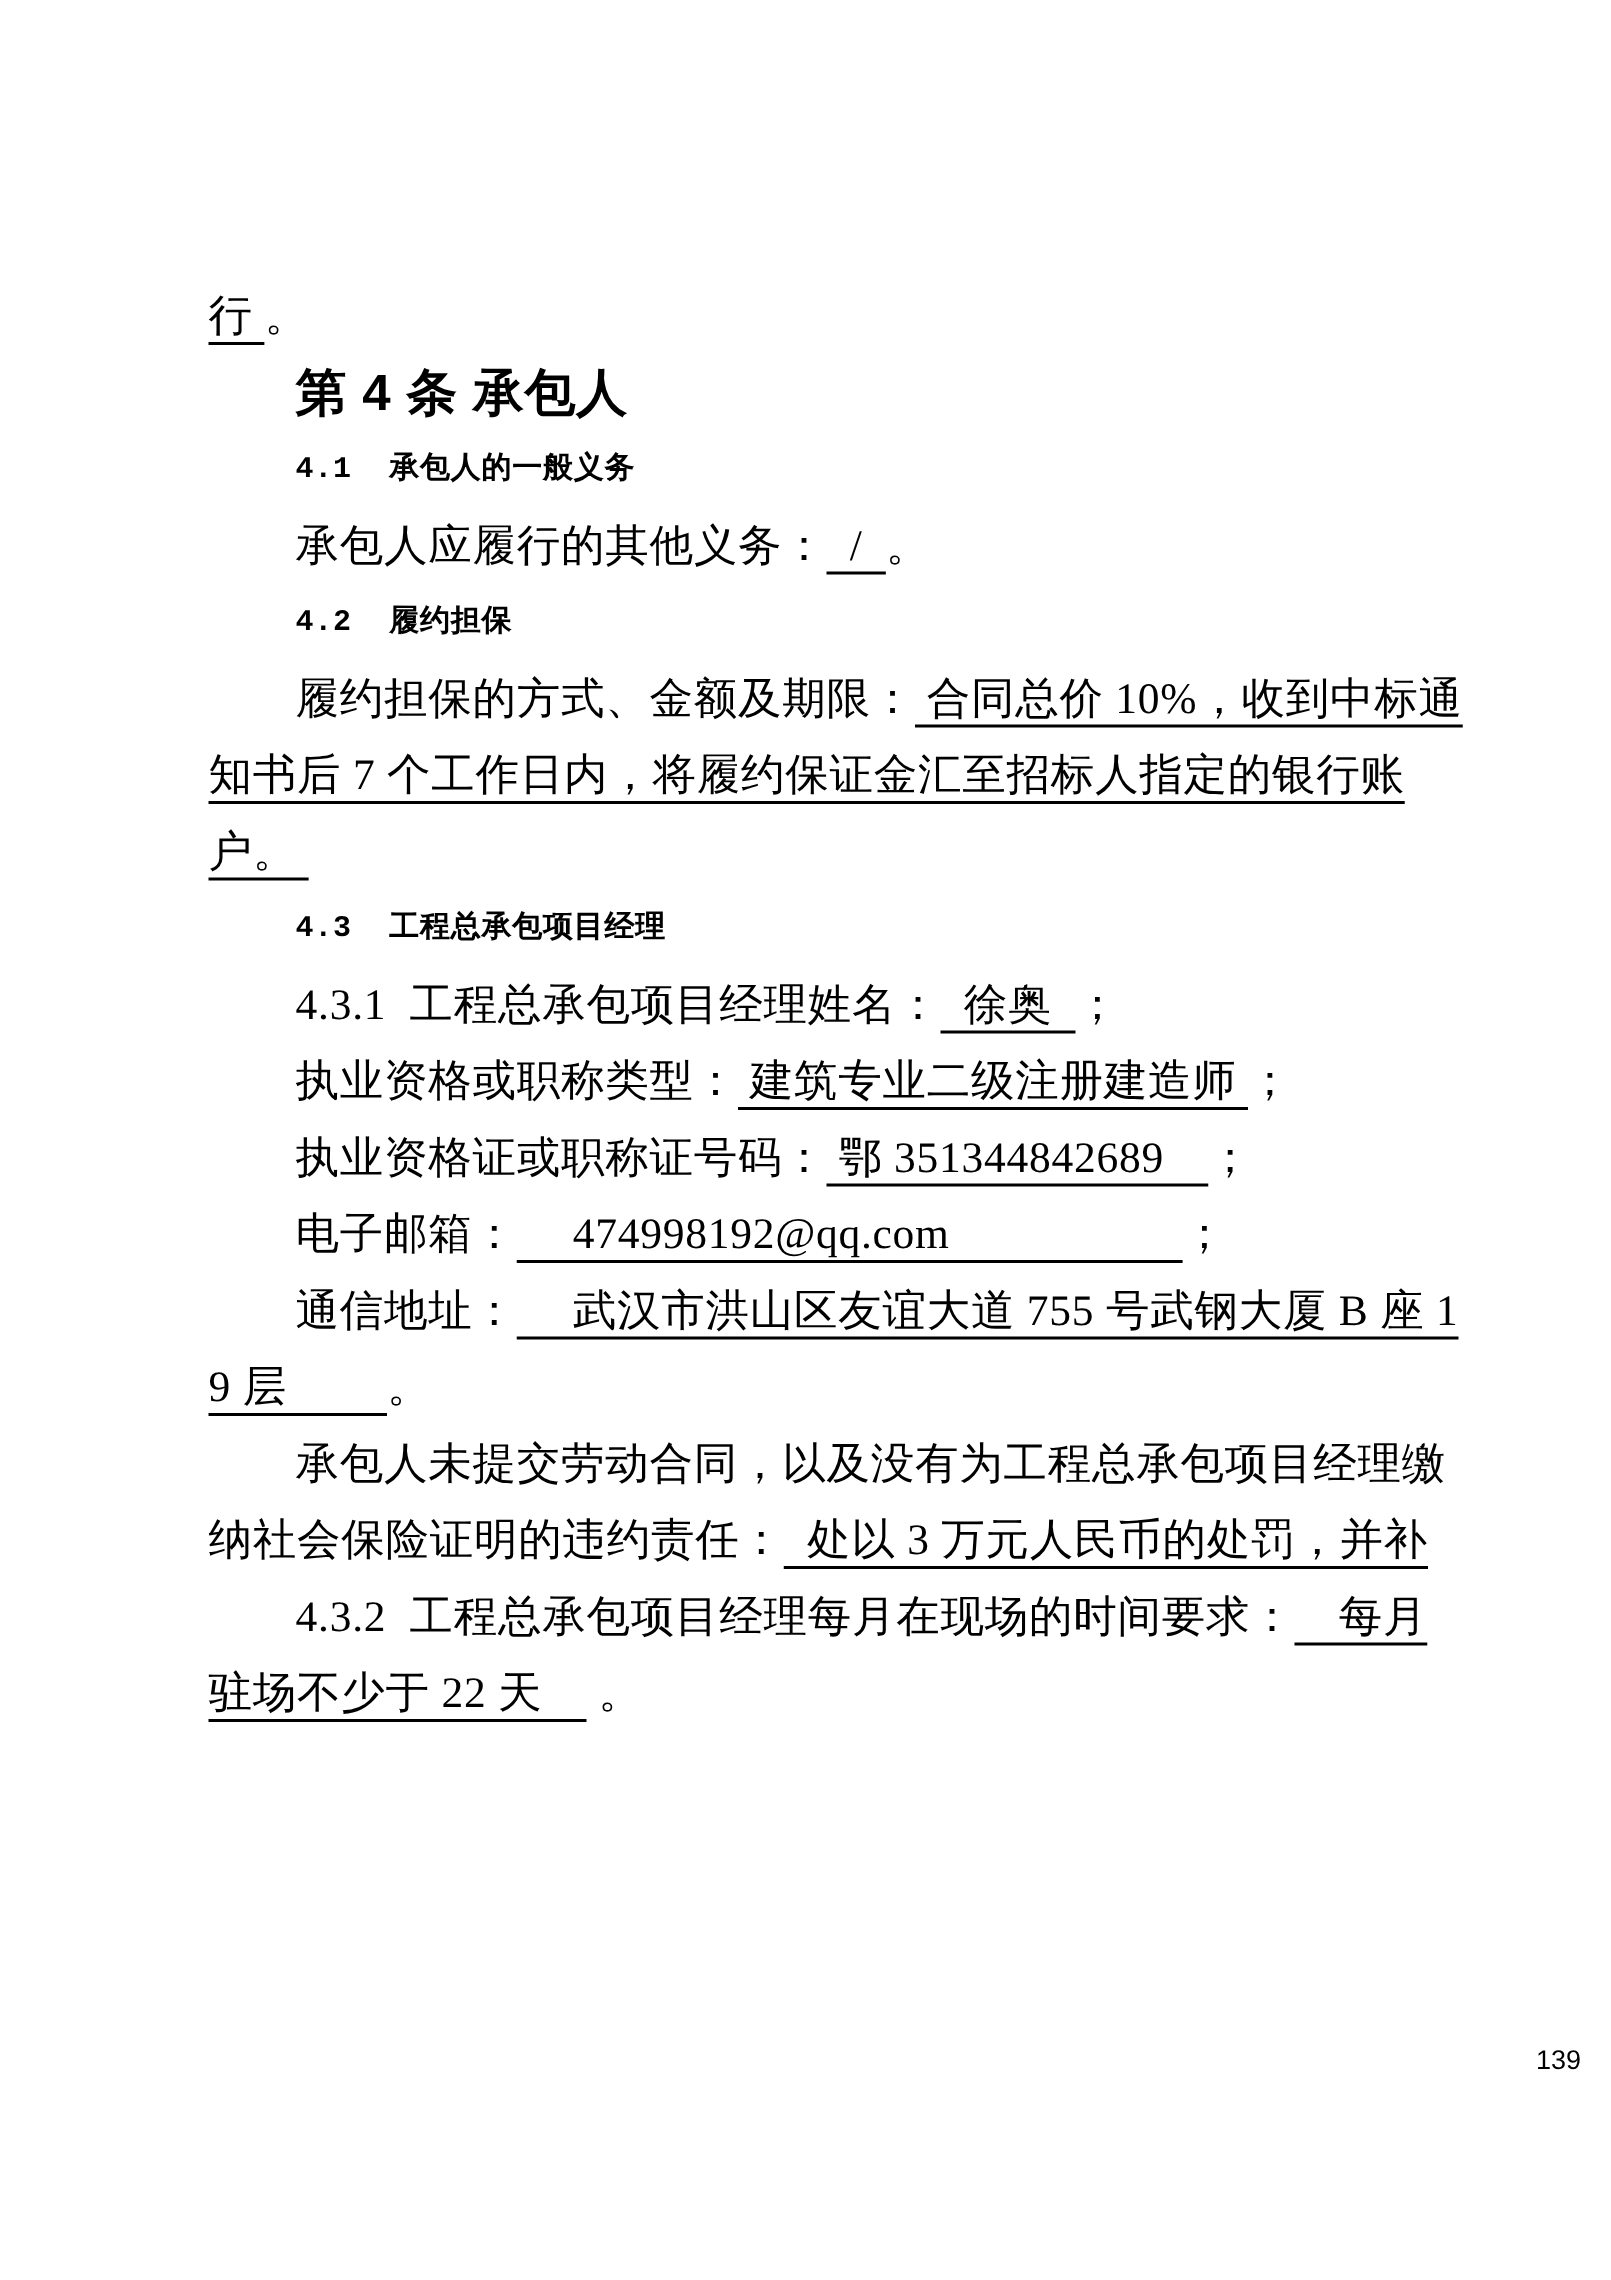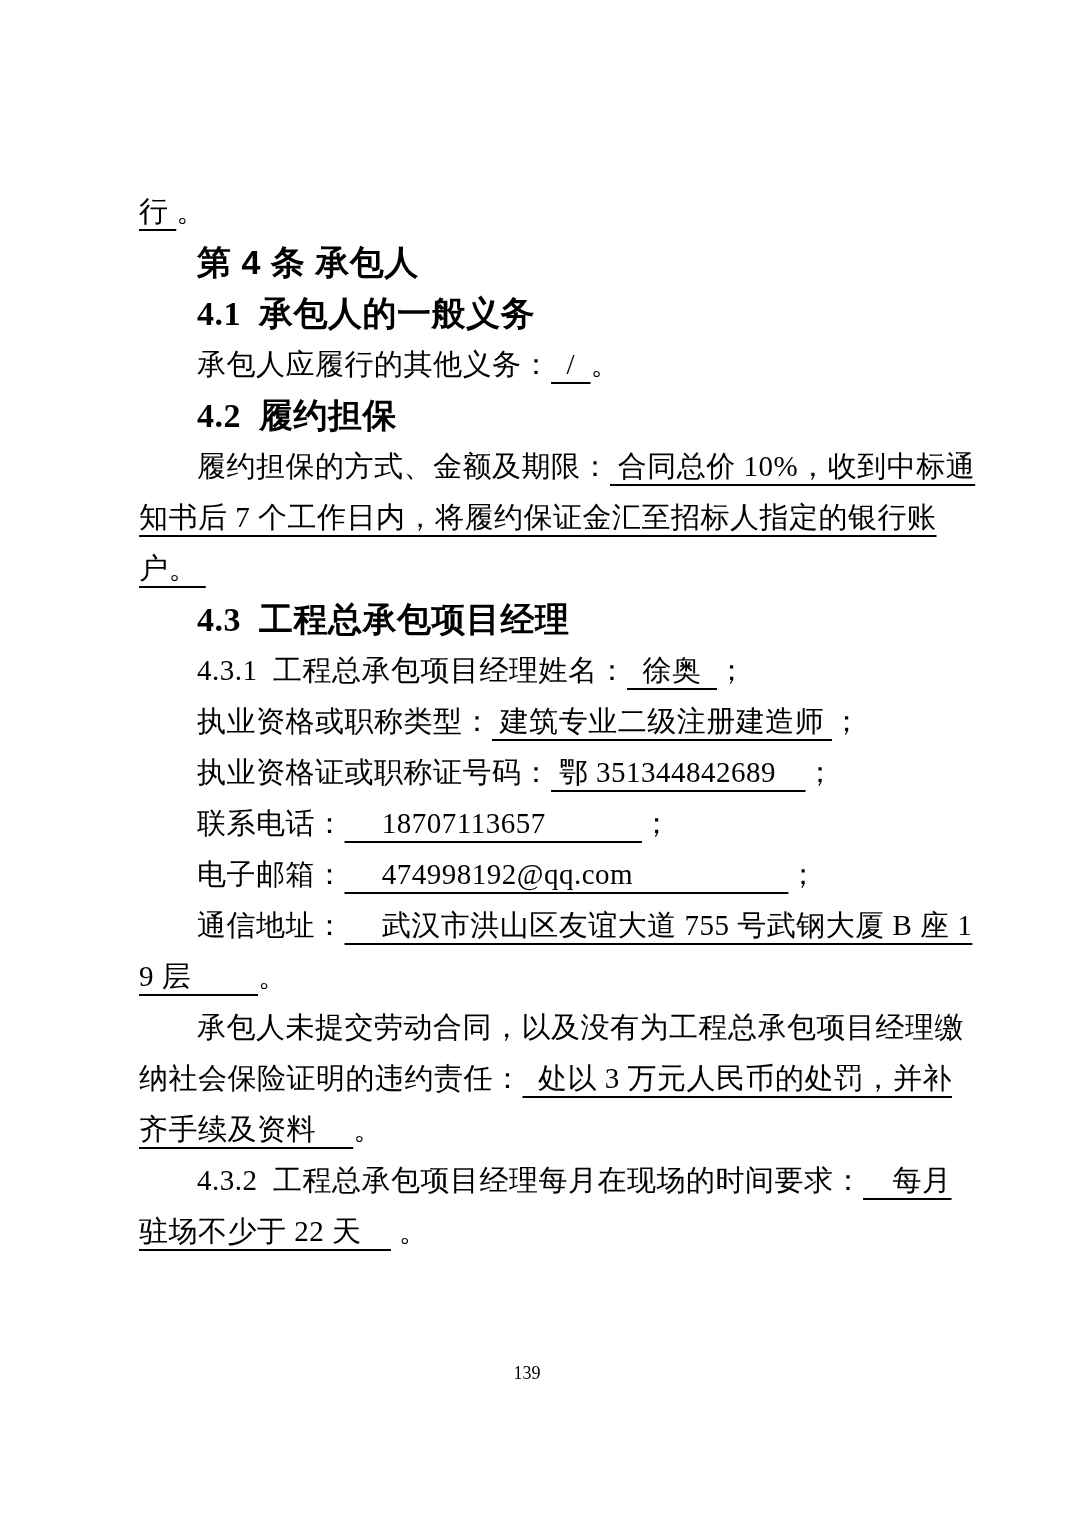--- a/index.html
+++ b/index.html
@@ -26,60 +26,58 @@
     letter-spacing: 0.5px;
   }
   .ind { padding-left: 58px; }
   .h-article {
     font-family: "Liberation Sans", "DejaVu Sans", sans-serif;
     font-weight: bold;
     font-size: 34px;
   }
   .h-section {
     font-weight: bold;
-    font-size: 34px;
-    font-family: Liberation Serif, serif;
+    font-size: 20px;
+    font-family: Liberation Mono, monospace;
   }
   .u {
     text-decoration: underline;
     text-underline-offset: 8px;
     text-decoration-thickness: 1.8px;
     text-decoration-skip-ink: none;
   }
   .page-number {
     position: absolute;
     left: 0;
     right: 20px;
     top: 1363px;
-    text-align: center;
+    text-align: right;
     font-size: 18px;
-    font-family: Liberation Serif, serif;
+    font-family: Liberation Sans, sans-serif;
   }
 </style>
 </head>
 <body>
 
 <div class="page">
   <div class="doc">
       <div class="tl"><span class="u">行 </span><span>。</span></div>
       <div class="tl ind h-article"><span>第 4 条 承包人</span></div>
       <div class="tl ind h-section"><span>4.1  承包人的一般义务</span></div>
       <div class="tl ind"><span>承包人应履行的其他义务：</span><span class="u">  /  </span><span>。</span></div>
       <div class="tl ind h-section"><span>4.2  履约担保</span></div>
       <div class="tl ind"><span>履约担保的方式、金额及期限：</span><span class="u"> 合同总价 10%，收到中标通</span></div>
       <div class="tl"><span class="u">知书后 7 个工作日内，将履约保证金汇至招标人指定的银行账</span></div>
       <div class="tl"><span class="u">户。 </span></div>
       <div class="tl ind h-section"><span>4.3  工程总承包项目经理</span></div>
       <div class="tl ind"><span>4.3.1  工程总承包项目经理姓名：</span><span class="u">  徐奥  </span><span>；</span></div>
       <div class="tl ind"><span>执业资格或职称类型：</span><span class="u"> 建筑专业二级注册建造师 </span><span>；</span></div>
       <div class="tl ind"><span>执业资格证或职称证号码：</span><span class="u"> 鄂 351344842689　</span><span>；</span></div>
-      <div class="tl ind"><span>联系电话：</span><span class="u">　 18707113657　　　 </span><span>；</span></div>
       <div class="tl ind"><span>电子邮箱：</span><span class="u">　 474998192@qq.com　　　　　 </span><span>；</span></div>
       <div class="tl ind"><span>通信地址：</span><span class="u">　 武汉市洪山区友谊大道 755 号武钢大厦 B 座 1</span></div>
       <div class="tl"><span class="u">9 层　　 </span><span>。</span></div>
       <div class="tl ind"><span>承包人未提交劳动合同，以及没有为工程总承包项目经理缴</span></div>
       <div class="tl"><span>纳社会保险证明的违约责任：</span><span class="u">  处以 3 万元人民币的处罚，并补</span></div>
-      <div class="tl"><span class="u">齐手续及资料　 </span><span>。</span></div>
       <div class="tl ind"><span>4.3.2  工程总承包项目经理每月在现场的时间要求：</span><span class="u">　每月</span></div>
       <div class="tl"><span class="u">驻场不少于 22 天　</span><span> 。</span></div>
     </div>
   <div class="page-number">139</div>
 </div>
 
 </body></html>

